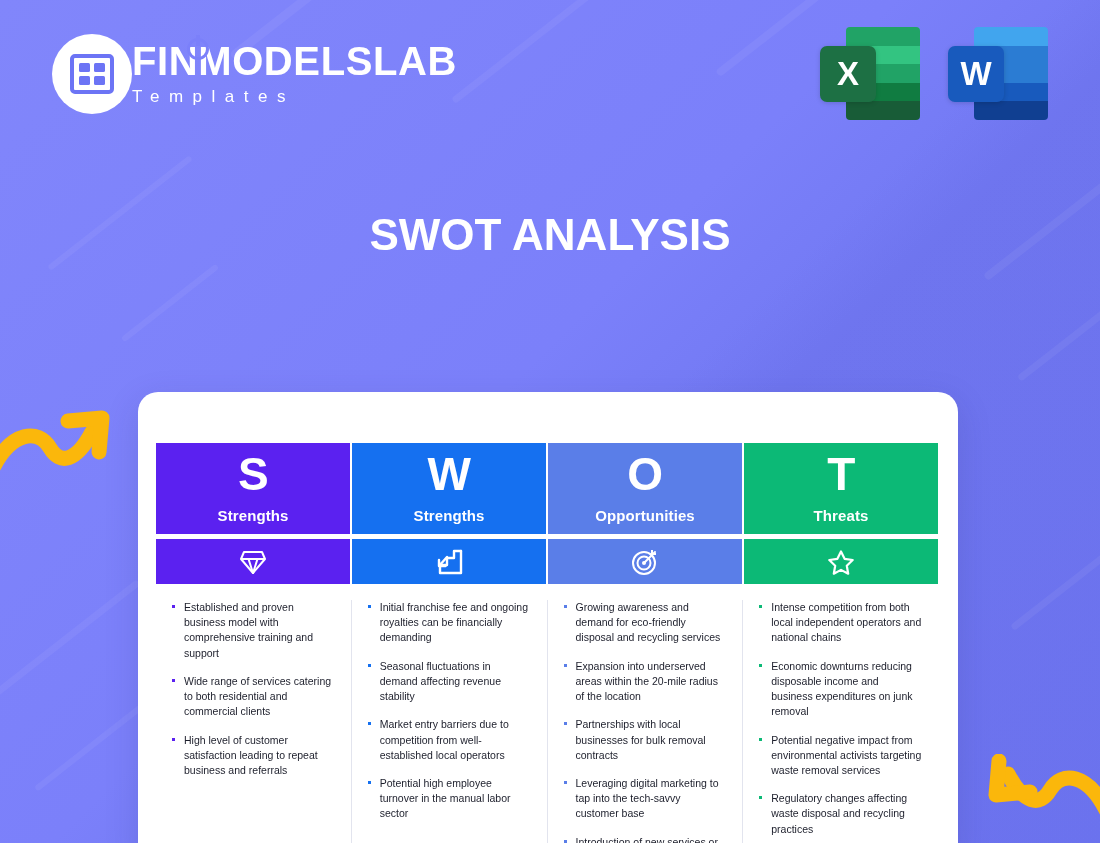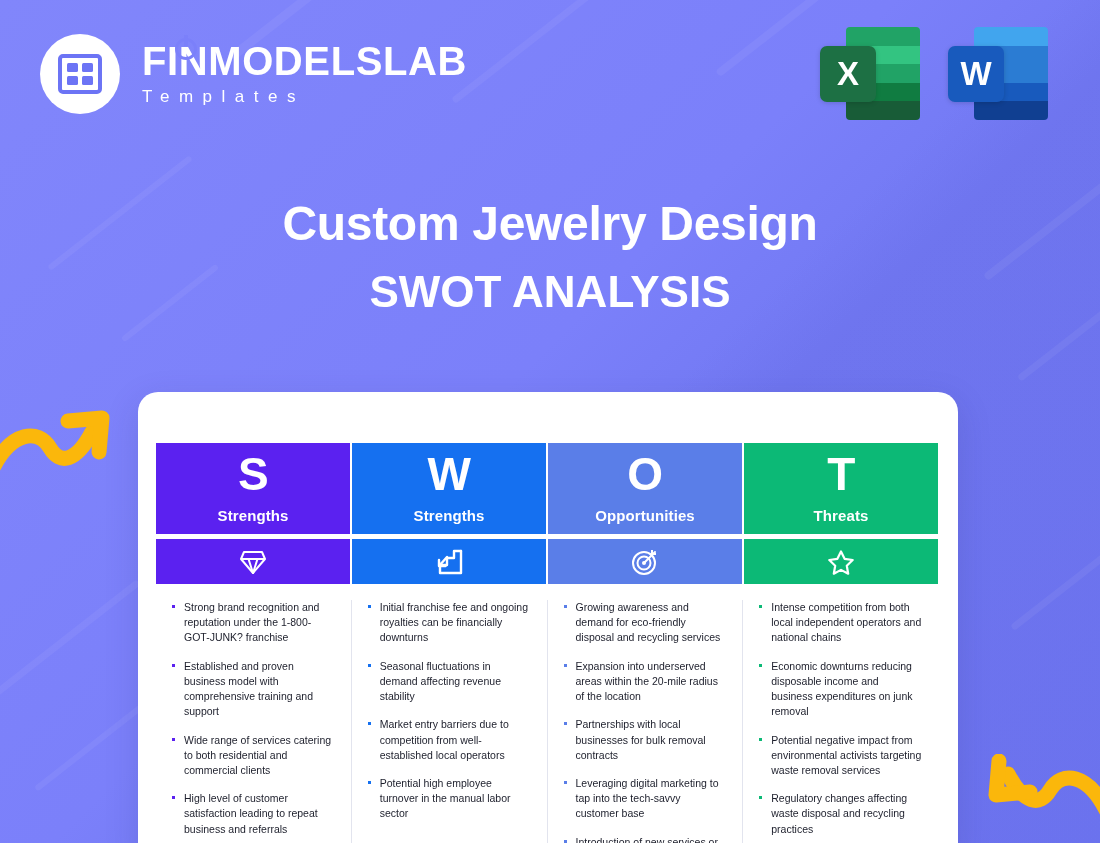--- a/index.html
+++ b/index.html
@@ -39,24 +39,23 @@
   }
 
   
   #header {
     position: absolute;
     top: 0; left: 0; right: 0;
     height: 150px;
   }
   #brand {
     position: absolute;
-    left: 40px; top: 34px;
+    left: 52px; top: 34px;
     display: flex;
     align-items: center;
-    gap: 22px;
   }
   #brand-mark {
     width: 80px; height: 80px;
     border-radius: 50%;
     background: #FFFFFF;
     display: flex;
     align-items: center;
     justify-content: center;
     flex: none;
   }
@@ -290,21 +289,20 @@
         <i style="background:#2B7CD3"></i>
         <i style="background:#185ABD"></i>
         <i style="background:#103F91"></i>
       </div>
       <div class="tab" style="background:#185ABD">W</div>
     </div>
   </div>
 </div>
 
 <div id="title-block">
-  <div id="main-title">Custom Jewelry Design</div>
   <div id="sub-title">SWOT ANALYSIS</div>
 </div>
 
 <div class="deco-arrow" id="arrow-left">
   <svg width="132" height="80" viewBox="0 0 132 80" aria-hidden="true">
     <path d="M2 62 C20 28, 46 24, 58 44 C68 61, 84 58, 100 28" stroke="#FBB70B" stroke-width="15" fill="none" stroke-linecap="round" stroke-linejoin="round"></path>
     <path d="M76 17 L110 14 L107 48" stroke="#FBB70B" stroke-width="15" fill="none" stroke-linecap="round" stroke-linejoin="round"></path>
   </svg>
 </div>
 
@@ -364,30 +362,29 @@
       <div class="icon-cell" style="background:#0CB976">
         <svg width="28" height="26" viewBox="0 0 28 26" aria-hidden="true">
           <path d="M14 2.5 L17.6 9.8 L25.7 11 L19.8 16.7 L21.2 24.7 L14 20.9 L6.8 24.7 L8.2 16.7 L2.3 11 L10.4 9.8 Z" fill="none" stroke="#fff" stroke-width="2.2" stroke-linejoin="round"></path>
         </svg>
       </div>
     </div>
 
     <div class="body-row">
       <div class="body-cell" style="--bullet:#5B21F0">
         <ul>
-          <li>Strong brand recognition and reputation under the 1-800-GOT-JUNK? franchise</li>
           <li>Established and proven business model with comprehensive training and support</li>
           <li>Wide range of services catering to both residential and commercial clients</li>
           <li>High level of customer satisfaction leading to repeat business and referrals</li>
 
         </ul>
       </div>
       <div class="body-cell" style="--bullet:#1570F0">
         <ul>
-          <li>Initial franchise fee and ongoing royalties can be financially downturns</li>
+          <li>Initial franchise fee and ongoing royalties can be financially demanding</li>
           <li>Seasonal fluctuations in demand affecting revenue stability</li>
           <li>Market entry barriers due to competition from well-established local operators</li>
           <li>Potential high employee turnover in the manual labor sector</li>
         </ul>
       </div>
       <div class="body-cell" style="--bullet:#5A7EE8">
         <ul>
           <li>Growing awareness and demand for eco-friendly disposal and recycling services</li>
           <li>Expansion into underserved areas within the 20-mile radius of the location</li>
           <li>Partnerships with local businesses for bulk removal contracts</li>

